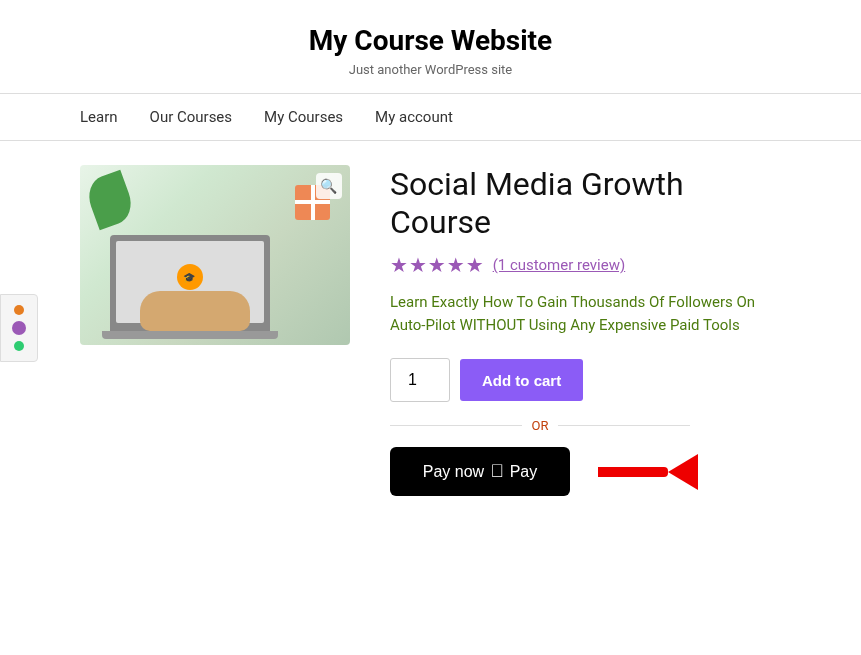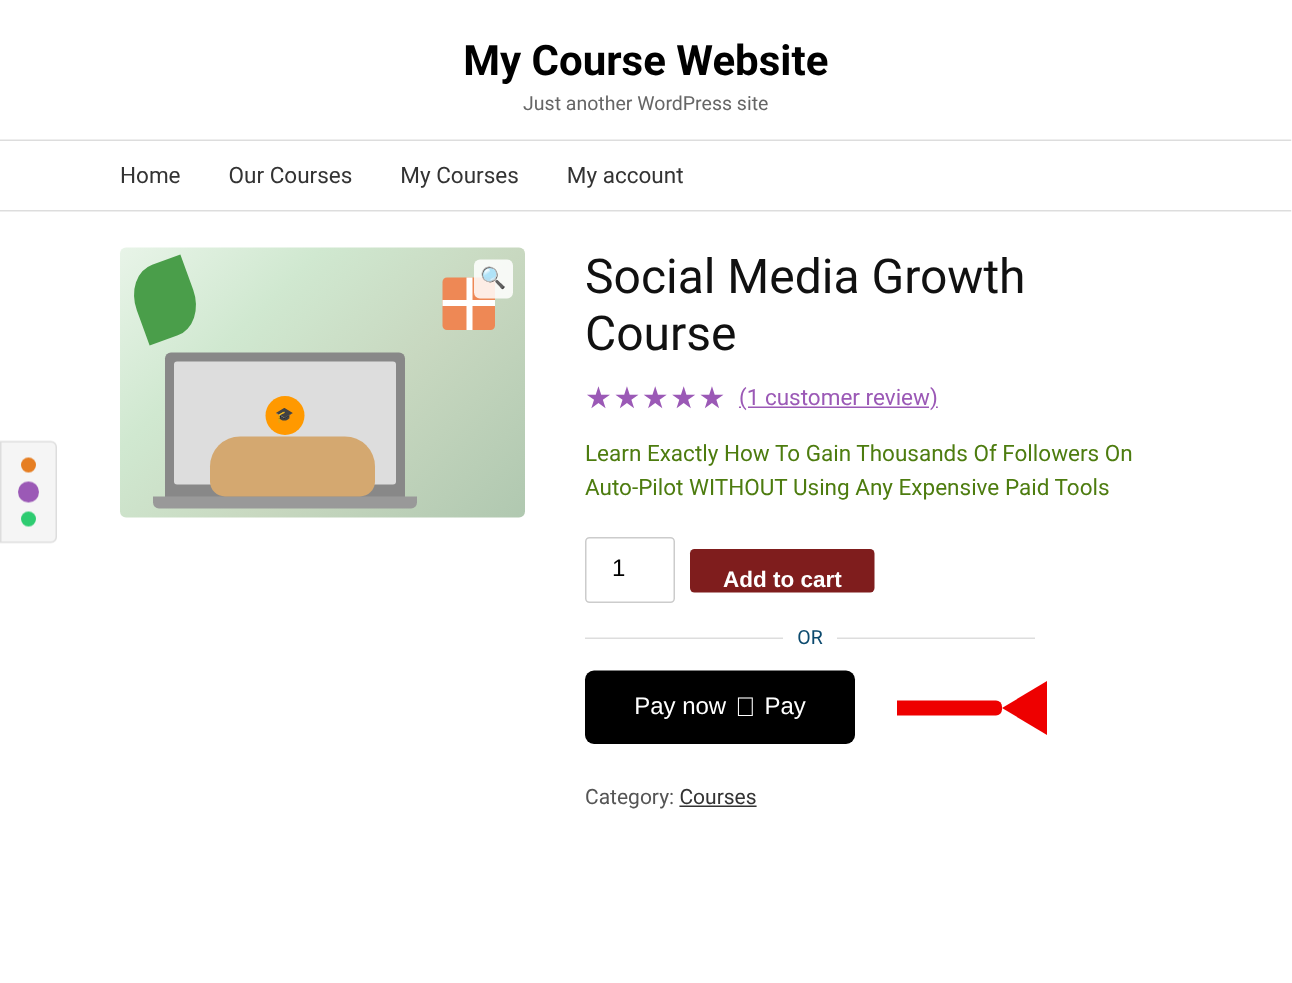--- a/index.html
+++ b/index.html
@@ -236,45 +236,45 @@
     .qty-input {
       width: 60px;
       height: 44px;
       border: 1px solid #ccc;
       text-align: center;
       font-size: 16px;
       border-radius: 3px;
       outline: none;
     }
     .add-to-cart-btn {
-      background: #7f1d1d;
+      background: #8b5cf6;
       color: #fff;
       border: none;
       padding: 12px 22px;
       font-size: 15px;
       font-weight: 600;
       border-radius: 3px;
       cursor: pointer;
-      height: 29px;
+      height: 42px;
     }
     .or-divider {
       display: flex;
       align-items: center;
       gap: 10px;
       margin-bottom: 14px;
       max-width: 300px;
     }
     .or-line {
       flex: 1;
       height: 1px;
       background: #ddd;
     }
     .or-text {
       font-size: 13px;
-      color: #0c4a6e;
+      color: #c2410c;
     }
     .pay-now-row {
       display: flex;
       align-items: center;
       gap: 28px;
       margin-bottom: 28px;
     }
     .pay-now-btn {
       background: #000;
       color: #fff;
@@ -322,21 +322,21 @@
   </style>
 </head>
 <body>
 
 <header class="site-header">
   <div class="site-title">My Course Website</div>
   <div class="site-tagline">Just another WordPress site</div>
 </header>
 
 <nav class="nav-bar">
-  <a class="nav-item">Home</a>
+  <a class="nav-item">Learn</a>
   <a class="nav-item">Our Courses</a>
   <a class="nav-item">My Courses</a>
   <a class="nav-item">My account</a>
 </nav>
 
 <div class="sidebar-widget">
   <div class="widget-dot" style="background:#e67e22;"></div>
   <div class="widget-dot" style="background:#9b59b6; width:14px; height:14px;"></div>
   <div class="widget-dot" style="background:#2ecc71;"></div>
 </div>
@@ -396,19 +396,15 @@
         <span class="apple-icon"></span>
         <span>Pay</span>
       </button>
 
       <div class="arrow-indicator">
         <div class="red-arrow-shaft"></div>
         <div class="red-arrow"></div>
       </div>
     </div>
 
-    <div class="category-row">
-      <span>Category:</span>
-      <a class="category-link">Courses</a>
-    </div>
   </div>
 
 </main>
 
 </body></html>

